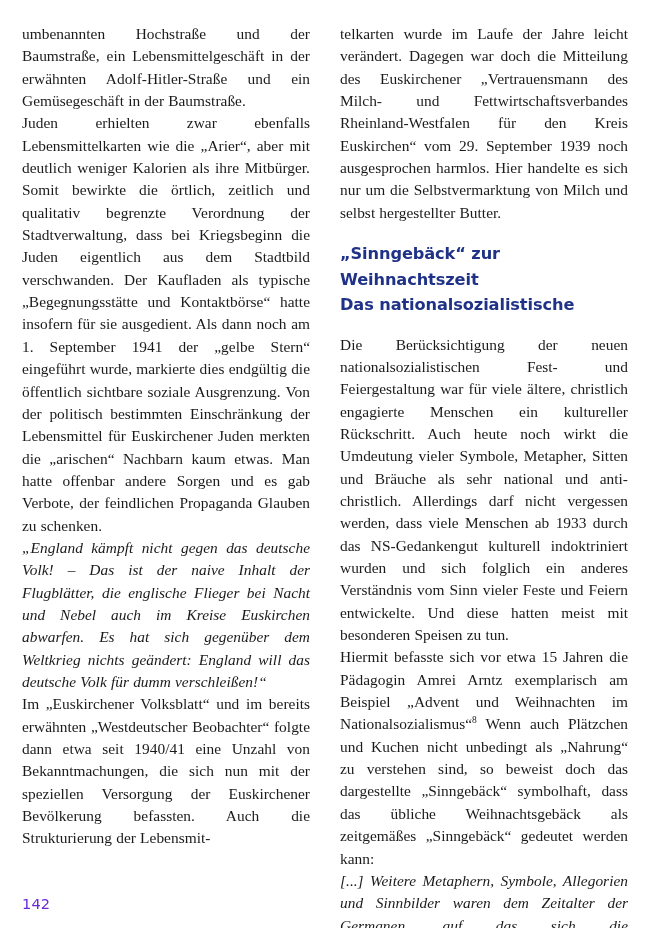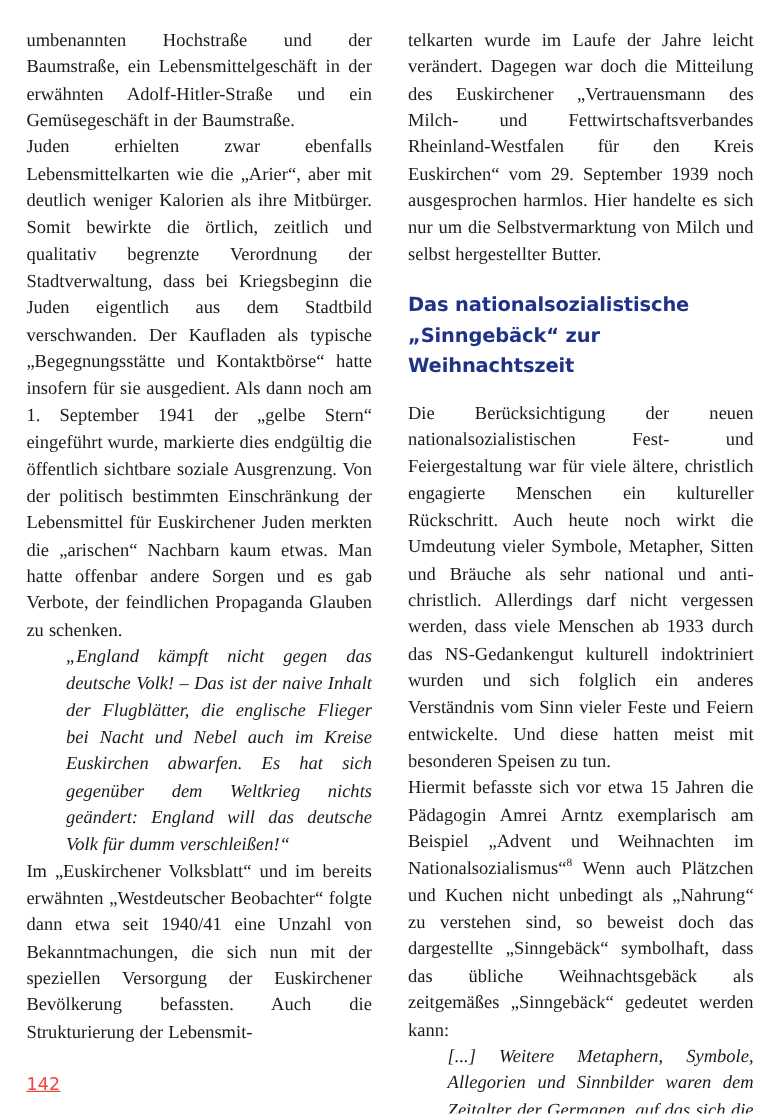--- a/index.html
+++ b/index.html
@@ -49,21 +49,20 @@
     text-align: justify;
     text-justify: inter-word;
     letter-spacing: 0.02px;
     word-spacing: 0.02em;
     -webkit-hyphens: none;
     hyphens: none;
   }
 
   p.para.italic {
     font-style: italic;
-    margin-left: 33px;
   }
 
   h2.section-heading {
     margin: 0;
     padding: 0;
     font-family: "DejaVu Sans", "Liberation Sans", sans-serif;
     font-size: 16.2px;
     line-height: 25.5px;
     font-weight: 600;
     color: #1f3287;
@@ -81,45 +80,44 @@
     vertical-align: super;
     line-height: 0;
   }
 
   .page-number {
     position: absolute;
     left: 22px;
     top: 896px;
     font-family: "DejaVu Sans", "Liberation Sans", sans-serif;
     font-size: 14.5px;
-    color: #ef4444;
+    color: #6d28d9;
     letter-spacing: 0.2px;
-    text-decoration: underline;
   }
 </style>
 </head>
 <body>
 
 <div id="page">
 
   <div class="columns">
 
     <div class="column left">
       <p class="para">umbenannten Hochstraße und der Baumstraße, ein Lebensmittelgeschäft in der erwähnten Adolf-Hitler-Straße und ein Gemüsegeschäft in der Baumstraße.</p>
       <p class="para">Juden erhielten zwar ebenfalls Lebensmittelkarten wie die „Arier“, aber mit deutlich weniger Kalorien als ihre Mitbürger. Somit bewirkte die örtlich, zeitlich und qualitativ begrenzte Verordnung der Stadtverwaltung, dass bei Kriegsbeginn die Juden eigentlich aus dem Stadtbild verschwanden. Der Kaufladen als typische „Begegnungsstätte und Kontaktbörse“ hatte insofern für sie ausgedient. Als dann noch am 1. September 1941 der „gelbe Stern“ eingeführt wurde, markierte dies endgültig die öffentlich sichtbare soziale Ausgrenzung. Von der politisch bestimmten Einschränkung der Lebensmittel für Euskirchener Juden merkten die „arischen“ Nachbarn kaum etwas. Man hatte offenbar andere Sorgen und es gab Verbote, der feindlichen Propaganda Glauben zu schenken.</p>
       <p class="para italic">„England kämpft nicht gegen das deutsche Volk! – Das ist der naive Inhalt der Flugblätter, die englische Flieger bei Nacht und Nebel auch im Kreise Euskirchen abwarfen. Es hat sich gegenüber dem Weltkrieg nichts geändert: England will das deutsche Volk für dumm verschleißen!“</p>
       <p class="para">Im „Euskirchener Volksblatt“ und im bereits erwähnten „Westdeutscher Beobachter“ folgte dann etwa seit 1940/41 eine Unzahl von Bekanntmachungen, die sich nun mit der speziellen Versorgung der Euskirchener Bevölkerung befassten. Auch die Strukturierung der Lebensmit-</p>
     </div>
 
     <div class="column right">
       <p class="para">telkarten wurde im Laufe der Jahre leicht verändert. Dagegen war doch die Mitteilung des Euskirchener „Vertrauensmann des Milch- und Fettwirtschaftsverbandes Rheinland-Westfalen für den Kreis Euskirchen“ vom 29. September 1939 noch ausgesprochen harmlos. Hier handelte es sich nur um die Selbstvermarktung von Milch und selbst hergestellter Butter.</p>
 
       <div class="heading-block">
+        <h2 class="section-heading">„Sinngebäck“ zur Weihnachtszeit</h2>
         <h2 class="section-heading">Das nationalsozialistische</h2>
-        <h2 class="section-heading">„Sinngebäck“ zur Weihnachtszeit</h2>
       </div>
 
       <p class="para">Die Berücksichtigung der neuen nationalsozialistischen Fest- und Feiergestaltung war für viele ältere, christlich engagierte Menschen ein kultureller Rückschritt. Auch heute noch wirkt die Umdeutung vieler Symbole, Metapher, Sitten und Bräuche als sehr national und anti-christlich. Allerdings darf nicht vergessen werden, dass viele Menschen ab 1933 durch das NS-Gedankengut kulturell indoktriniert wurden und sich folglich ein anderes Verständnis vom Sinn vieler Feste und Feiern entwickelte. Und diese hatten meist mit besonderen Speisen zu tun.</p>
 
       <p class="para"><span>Hiermit befasste sich vor etwa 15 Jahren die Pädagogin Amrei Arntz exemplarisch am Beispiel „Advent und Weihnachten im Nationalsozialismus“</span><sup class="footnote-ref">8</sup><span> Wenn auch Plätzchen und Kuchen nicht unbedingt als „Nahrung“ zu verstehen sind, so beweist doch das dargestellte „Sinngebäck“ symbolhaft, dass das übliche Weihnachtsgebäck als zeitgemäßes „Sinngebäck“ gedeutet werden kann:</span></p>
 
       <p class="para italic">[...] Weitere Metaphern, Symbole, Allegorien und Sinnbilder waren dem Zeitalter der Germanen, auf das sich die Nationalsozialisten so gerne bezogen, entnommen: Lichterkranz, spezielle Runen, Sonnenrad z. B. der Vogel, Julbogenstern und Radkreuz. Judith und Rita Breuer weisen in ihren Untersuchungen</p>
     </div>
 
   </div>

